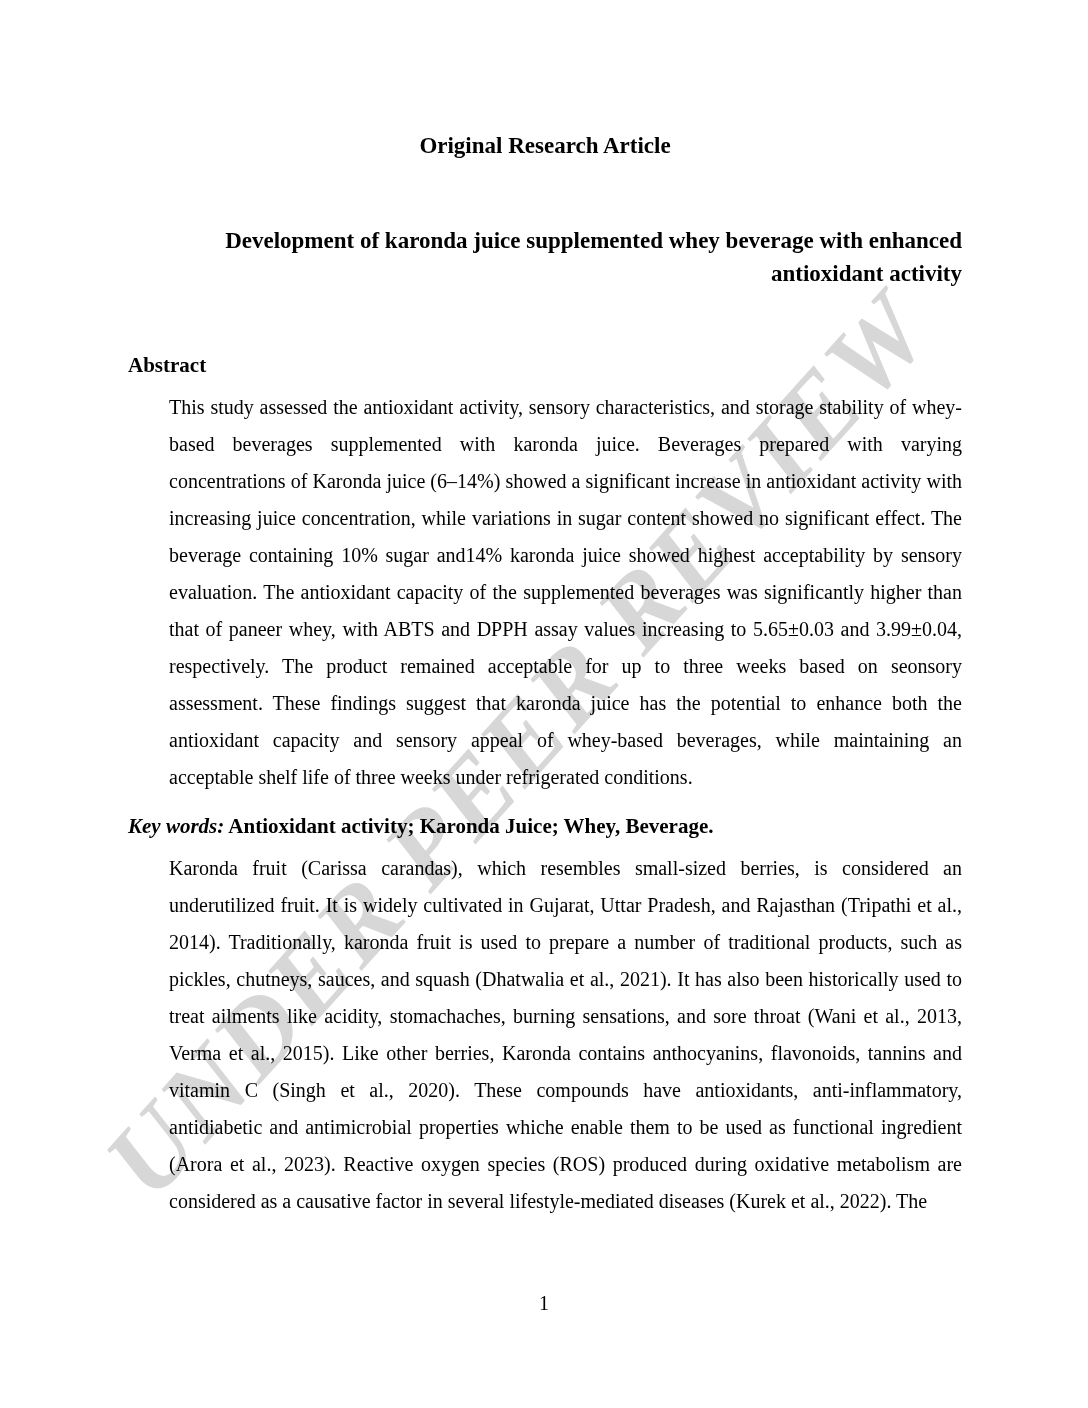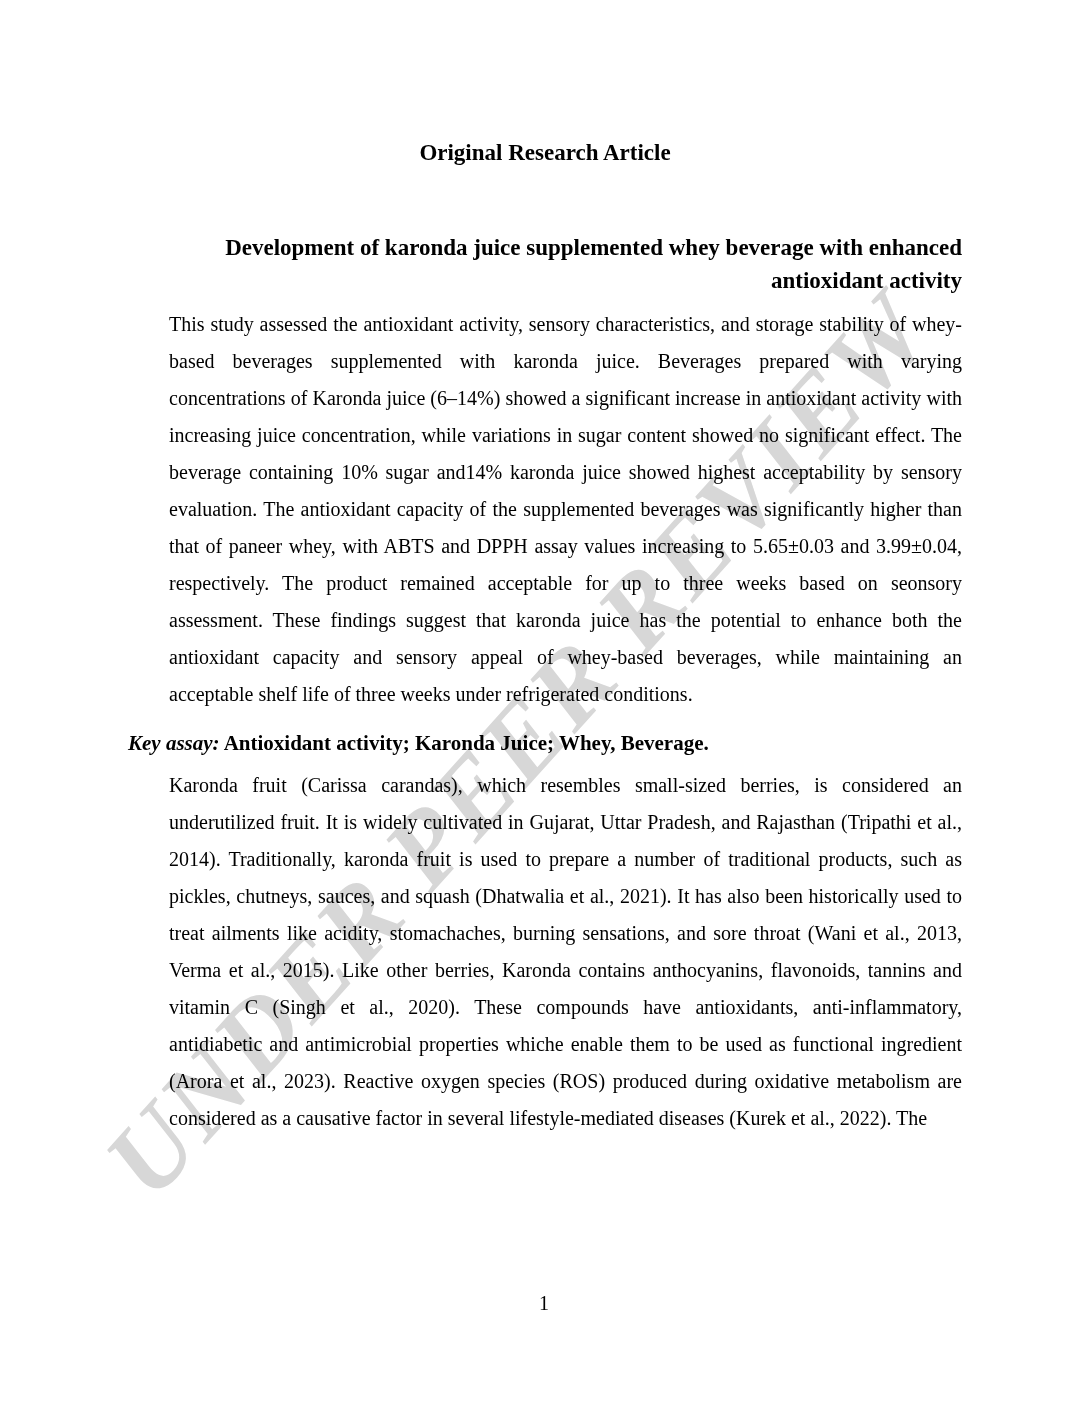--- a/index.html
+++ b/index.html
@@ -30,21 +30,21 @@
     font-size: 106px;
     letter-spacing: 3px;
     white-space: nowrap;
     color: #d7d7d7;
     z-index: 0;
     user-select: none;
   }
   .content {
     position: absolute;
     left: 128px;
-    top: 7px;
+    top: 0;
     width: 834px;
     z-index: 1;
   }
   .article-type {
     margin-top: 131px;
     text-align: center;
     font-weight: bold;
     font-size: 23px;
     line-height: 30px;
   }
@@ -93,25 +93,26 @@
 <div class="page">
 
   <div class="watermark">UNDER PEER REVIEW</div>
 
   <div class="content">
 
     <div class="article-type">Original Research Article</div>
 
     <div class="main-title">Development of karonda juice supplemented whey beverage with enhanced antioxidant activity</div>
 
+    <div class="section-heading abstract-heading">Abstract</div>
 
     <div class="body-para">This study assessed the antioxidant activity, sensory characteristics, and storage stability of whey-based beverages supplemented with karonda juice. Beverages prepared with varying concentrations of Karonda juice (6–14%) showed a significant increase in antioxidant activity with increasing juice concentration, while variations in sugar content showed no significant effect. The beverage containing 10% sugar and14% karonda juice showed highest acceptability by sensory evaluation. The antioxidant capacity of the supplemented beverages was significantly higher than that of paneer whey, with ABTS and DPPH assay values increasing to 5.65±0.03 and 3.99±0.04, respectively. The product remained acceptable for up to three weeks based on seonsory assessment. These findings suggest that karonda juice has the potential to enhance both the antioxidant capacity and sensory appeal of whey-based beverages, while maintaining an acceptable shelf life of three weeks under refrigerated conditions.</div>
 
     <div class="keywords">
-      <span class="kw-label">Key assay:</span><span> Antioxidant activity; Karonda Juice; Whey, Beverage.</span>
+      <span class="kw-label">Key words:</span><span> Antioxidant activity; Karonda Juice; Whey, Beverage.</span>
     </div>
 
 
     <div class="body-para">Karonda fruit (Carissa carandas), which resembles small-sized berries, is considered an underutilized fruit. It is widely cultivated in Gujarat, Uttar Pradesh, and Rajasthan (Tripathi et al., 2014). Traditionally, karonda fruit is used to prepare a number of traditional products, such as pickles, chutneys, sauces, and squash (Dhatwalia et al., 2021). It has also been historically used to treat ailments like acidity, stomachaches, burning sensations, and sore throat (Wani et al., 2013, Verma et al., 2015).  Like other berries, Karonda contains anthocyanins, flavonoids, tannins and vitamin C (Singh et al., 2020). These compounds have antioxidants, anti-inflammatory, antidiabetic and antimicrobial properties whiche enable them to be used as functional ingredient (Arora et al., 2023).  Reactive oxygen species (ROS) produced during oxidative metabolism are considered as a causative factor in several lifestyle-mediated diseases (Kurek et al., 2022). The</div>
 
   </div>
 
   <div class="page-number">1</div>
 
 </div>

